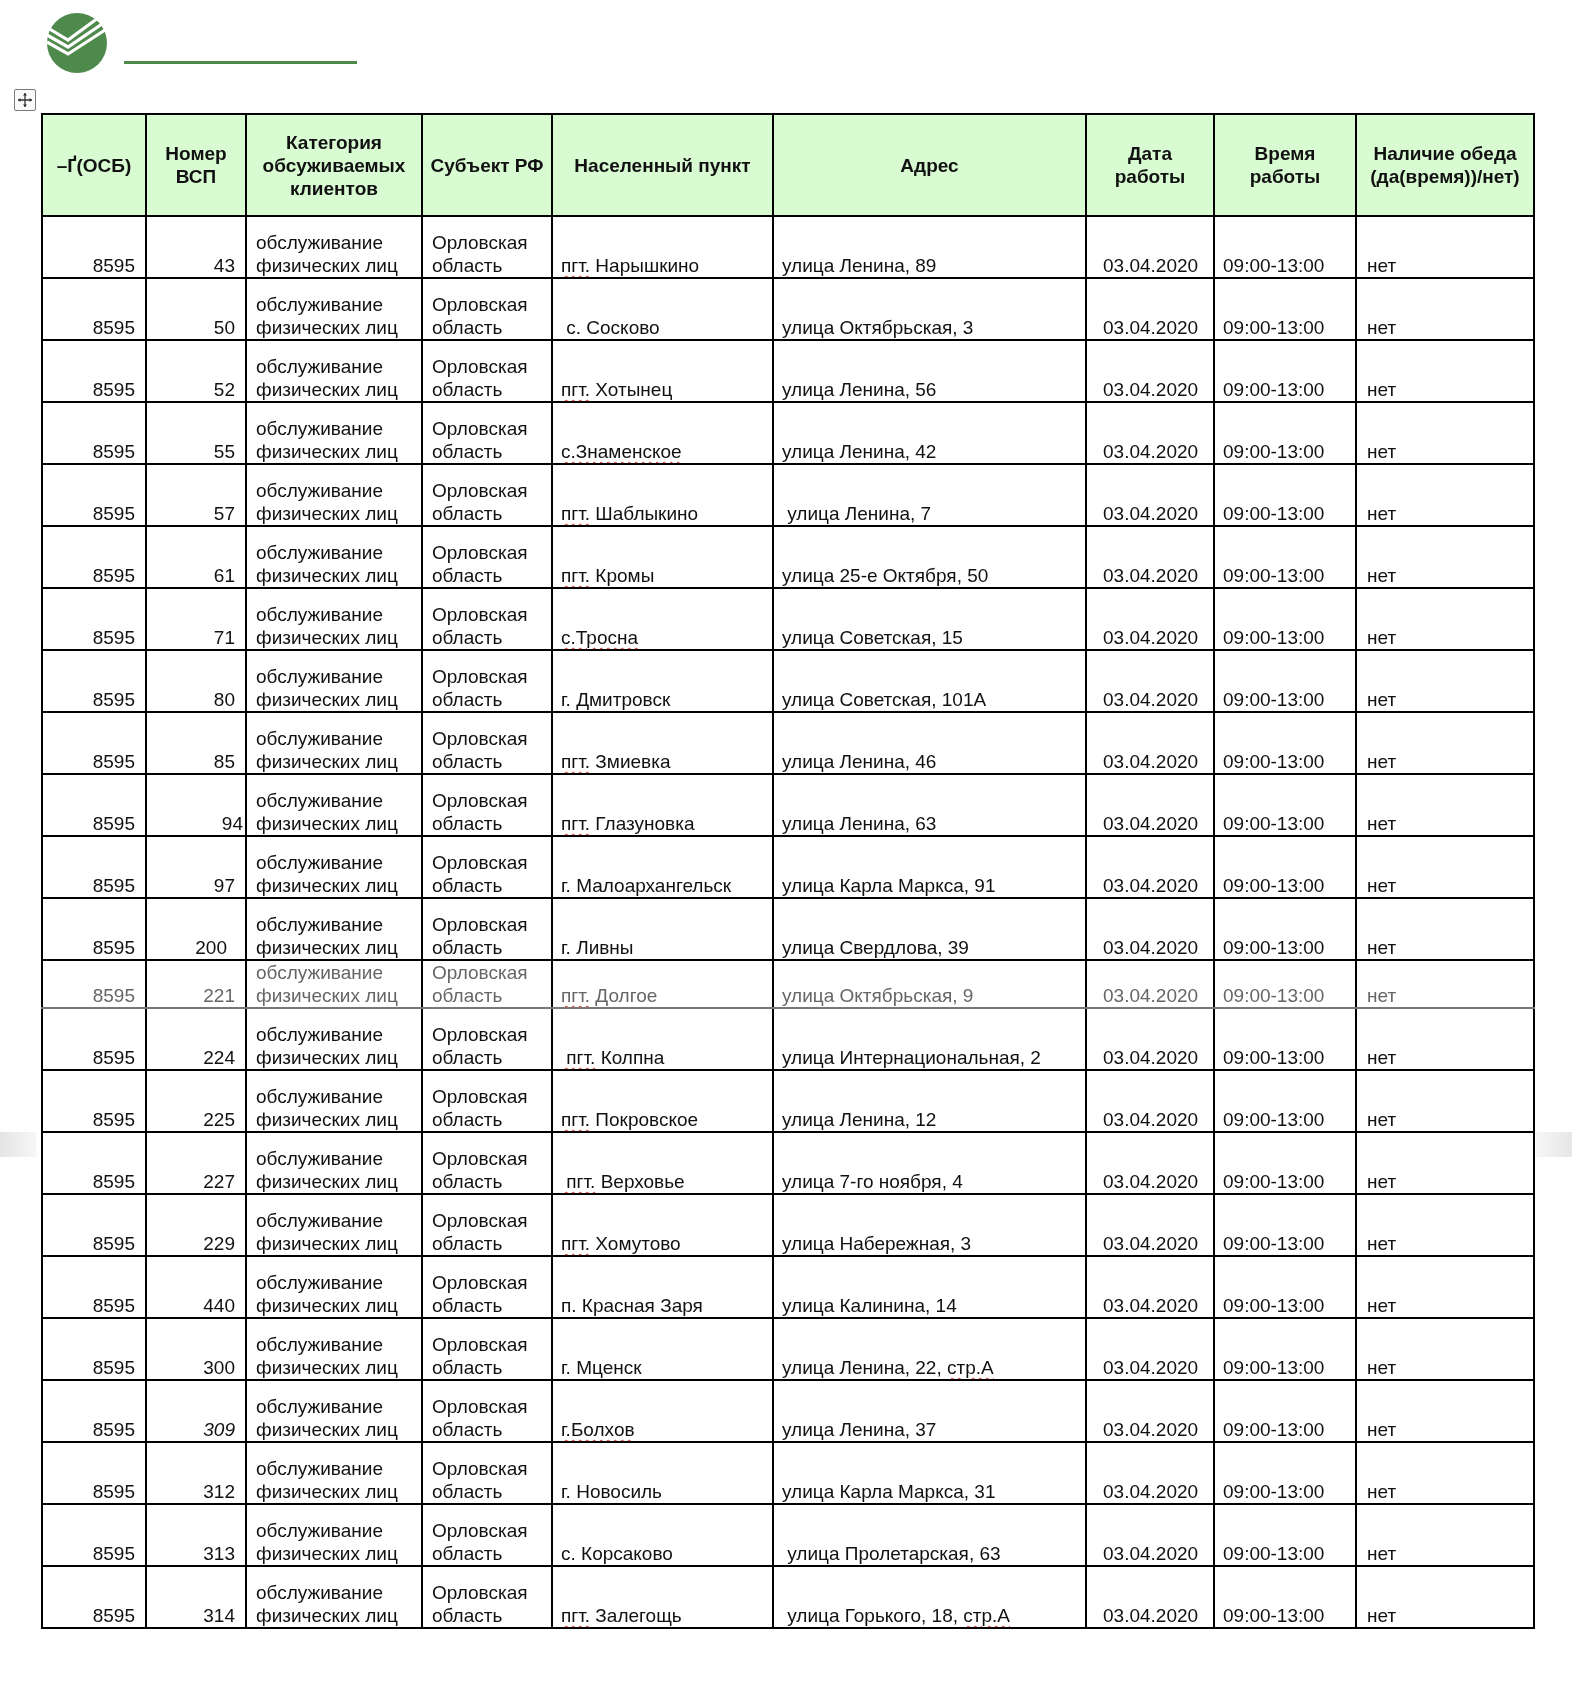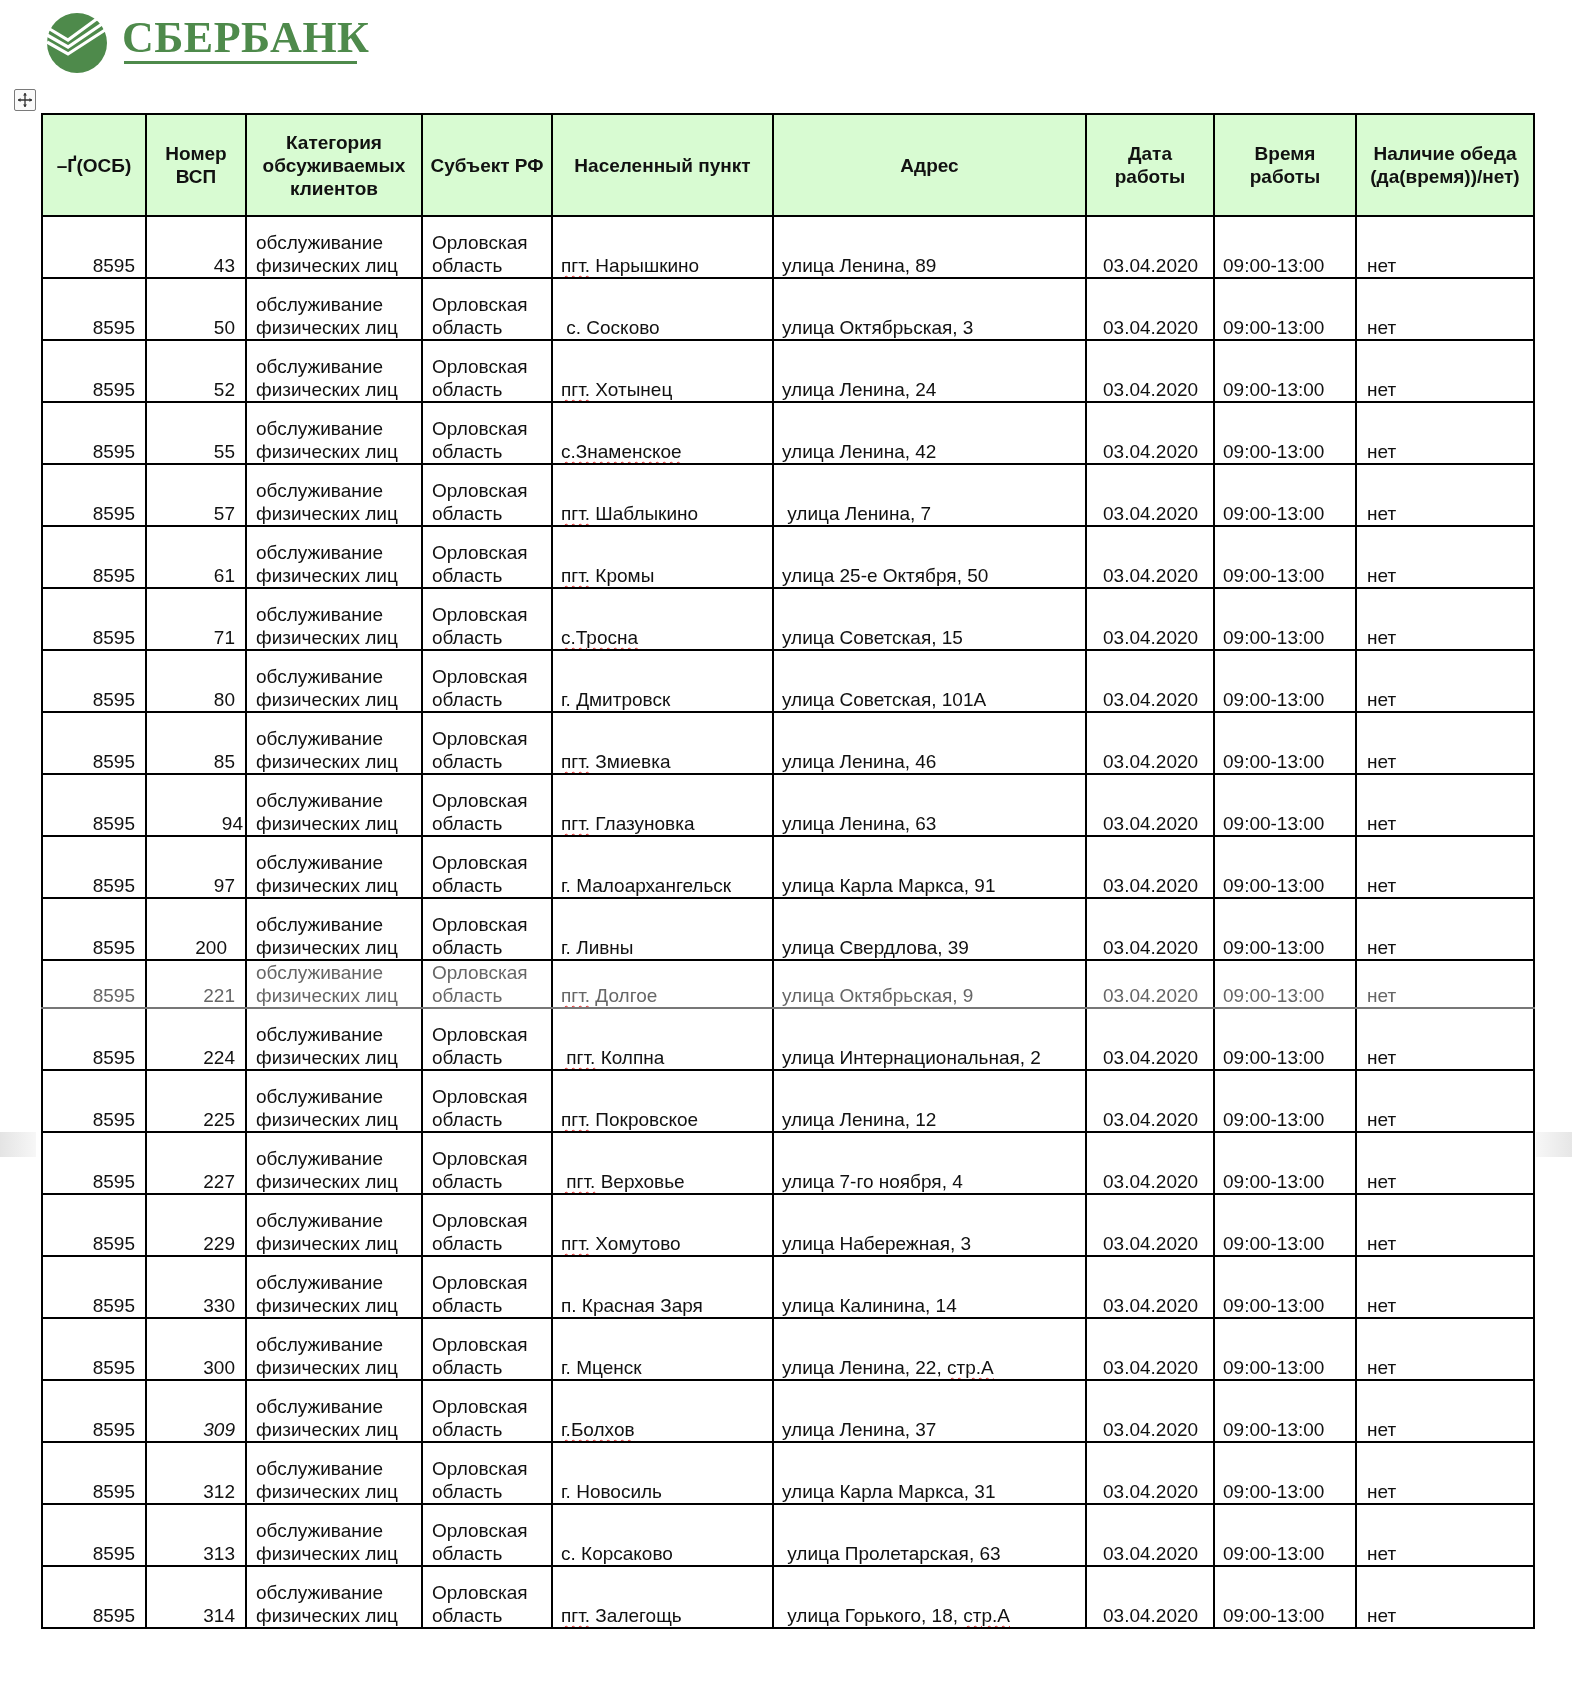--- a/index.html
+++ b/index.html
@@ -52,21 +52,20 @@
 </head>
 <body>
 
 <div class="logo">
   <svg width="66" height="66" viewBox="0 0 66 66" style="position:absolute;left:0;top:0;">
     <circle cx="33" cy="33" r="30" fill="#4e8a4b"></circle>
     <path d="M4 18 L24 30 L54 8" fill="none" stroke="#fff" stroke-width="3.2"></path>
     <path d="M3 25 L24 37 L58 14" fill="none" stroke="#fff" stroke-width="3.2"></path>
     <path d="M3 32 L24 44 L61 20" fill="none" stroke="#fff" stroke-width="3.2"></path>
   </svg>
-  <span class="logo-text">СБЕРБАНК</span>
   <div class="logo-underline"></div>
 </div>
 
 <div class="move-handle">
   <svg width="16" height="16" viewBox="0 0 16 16">
     <path d="M8 1 L8 15 M1 8 L15 8" stroke="#333" stroke-width="1.3"></path>
     <path d="M8 1 L6 3.5 L10 3.5 Z M8 15 L6 12.5 L10 12.5 Z M1 8 L3.5 6 L3.5 10 Z M15 8 L12.5 6 L12.5 10 Z" fill="#333"></path>
   </svg>
 </div>
 
@@ -135,21 +134,21 @@
         <td class="num" style="padding-right: 10px;"><span>52</span></td>
         <td class="two" style="padding-left: 9px;">
           <div>обслуживание</div>
           <div>физических лиц</div>
         </td>
         <td class="two" style="padding-left: 9px;">
           <div>Орловская</div>
           <div>область</div>
         </td>
         <td class=""><span class="sp" style="white-space:pre">пгт.</span><span style="white-space:pre"> Хотынец</span></td>
-        <td class=""><span style="white-space:pre">улица Ленина, 24</span><span class="sp"></span></td>
+        <td class=""><span style="white-space:pre">улица Ленина, 56</span><span class="sp"></span></td>
         <td class="num" style="padding-right: 10px; text-align: left; padding-left: 16px;"><span>03.04.2020</span></td>
         <td class=""><span>09:00-13:00</span></td>
         <td class="" style="padding-left: 10px;"><span>нет</span></td>
       </tr>
       <tr>
         <td class="num" style="padding-right: 10px;"><span>8595</span></td>
         <td class="num" style="padding-right: 10px; margin-left: 24px;"><span>55</span></td>
         <td class="two" style="padding-left: 9px;">
           <div>обслуживание</div>
           <div>физических лиц</div>
@@ -380,21 +379,21 @@
           <div>область</div>
         </td>
         <td class=""><span class="sp" style="white-space:pre">пгт.</span><span style="white-space:pre"> Хомутово</span></td>
         <td class=""><span style="white-space:pre">улица Набережная, 3</span><span class="sp"></span></td>
         <td class="num" style="padding-right: 10px; text-align: left; padding-left: 16px;"><span>03.04.2020</span></td>
         <td class=""><span>09:00-13:00</span></td>
         <td class="" style="padding-left: 10px;"><span>нет</span></td>
       </tr>
       <tr>
         <td class="num" style="padding-right: 10px;"><span>8595</span></td>
-        <td class="num" style="padding-right: 10px;"><span>330</span></td>
+        <td class="num" style="padding-right: 10px;"><span>440</span></td>
         <td class="two" style="padding-left: 9px;">
           <div>обслуживание</div>
           <div>физических лиц</div>
         </td>
         <td class="two" style="padding-left: 9px;">
           <div>Орловская</div>
           <div>область</div>
         </td>
         <td class=""><span class="sp" style="white-space:pre"></span><span style="white-space:pre">п. Красная Заря</span></td>
         <td class=""><span style="white-space:pre">улица Калинина, 14</span><span class="sp"></span></td>

